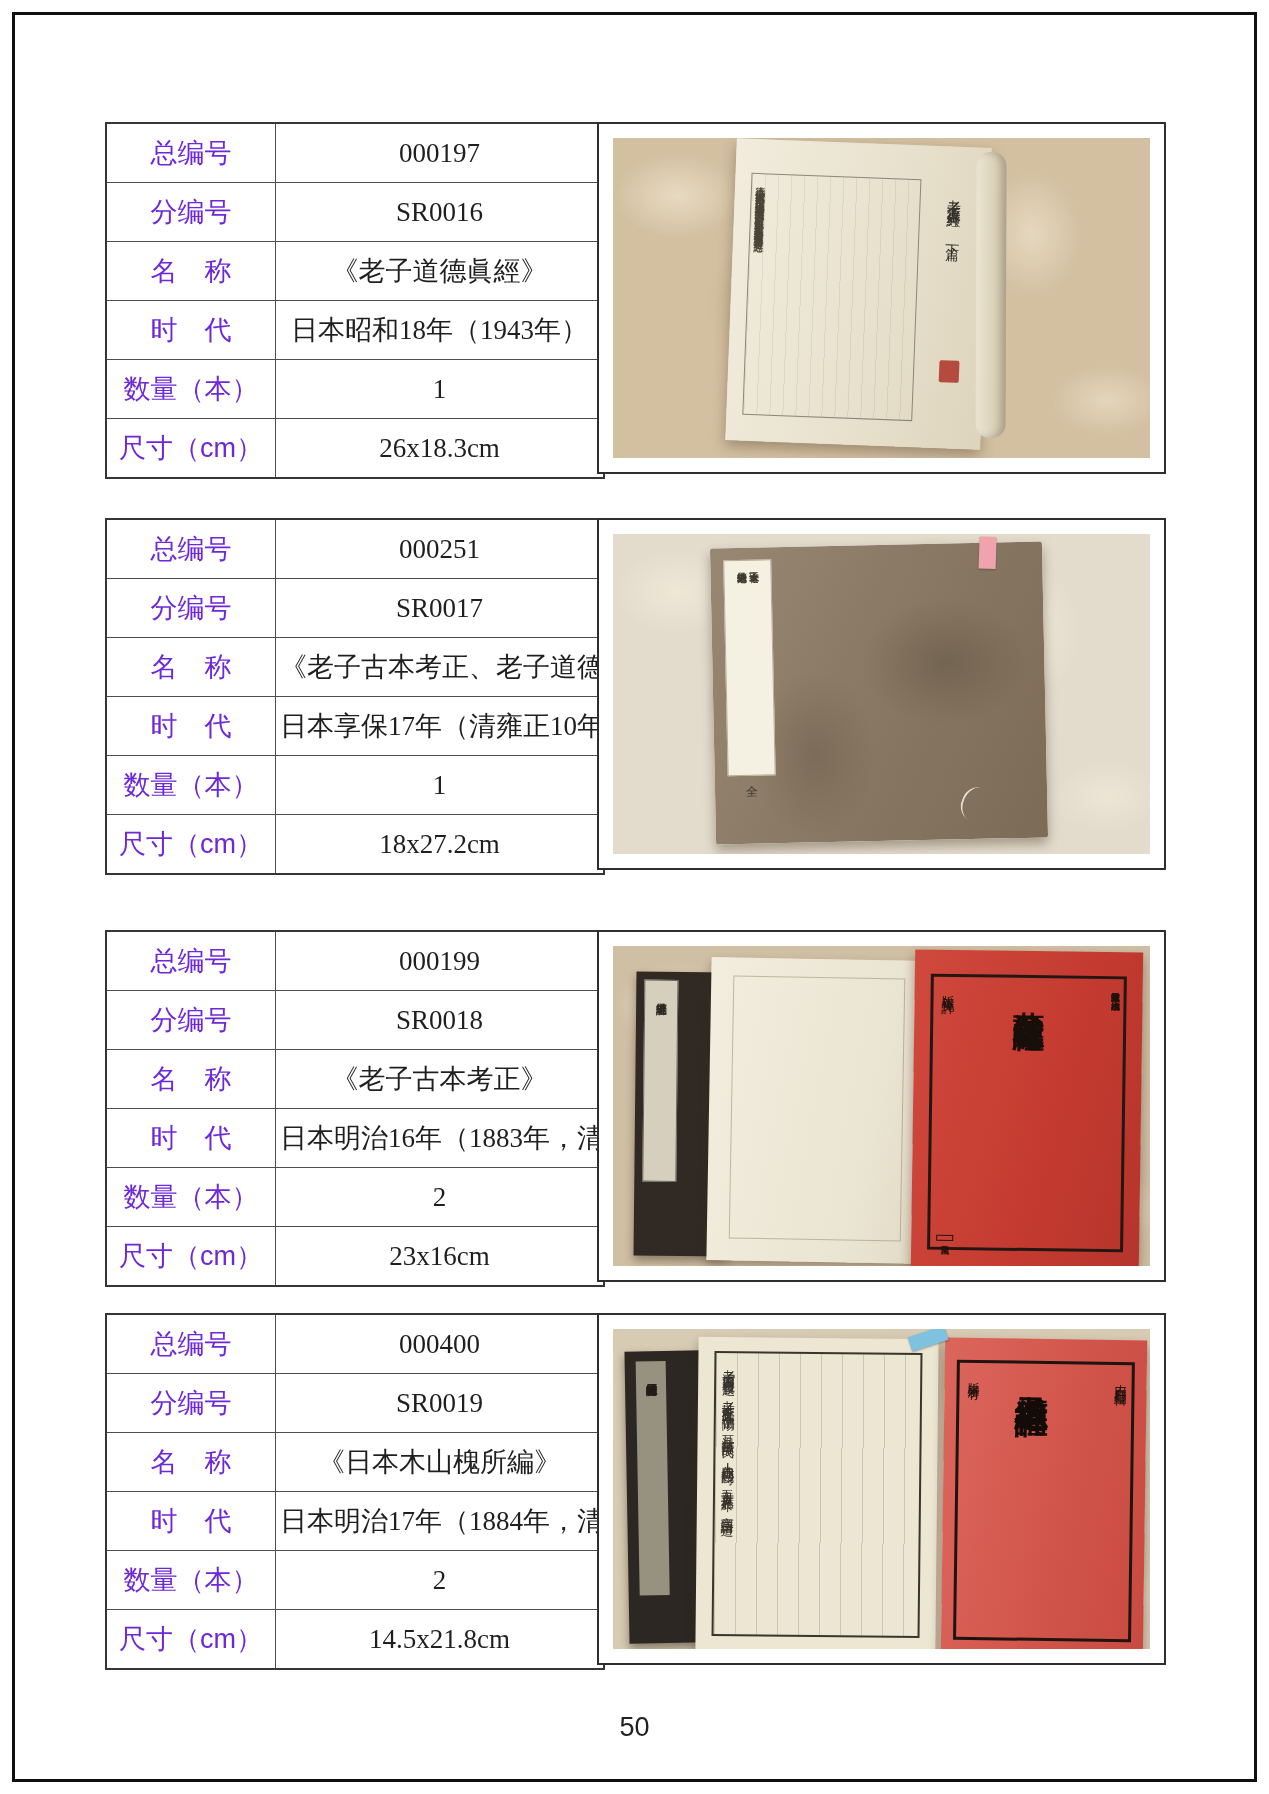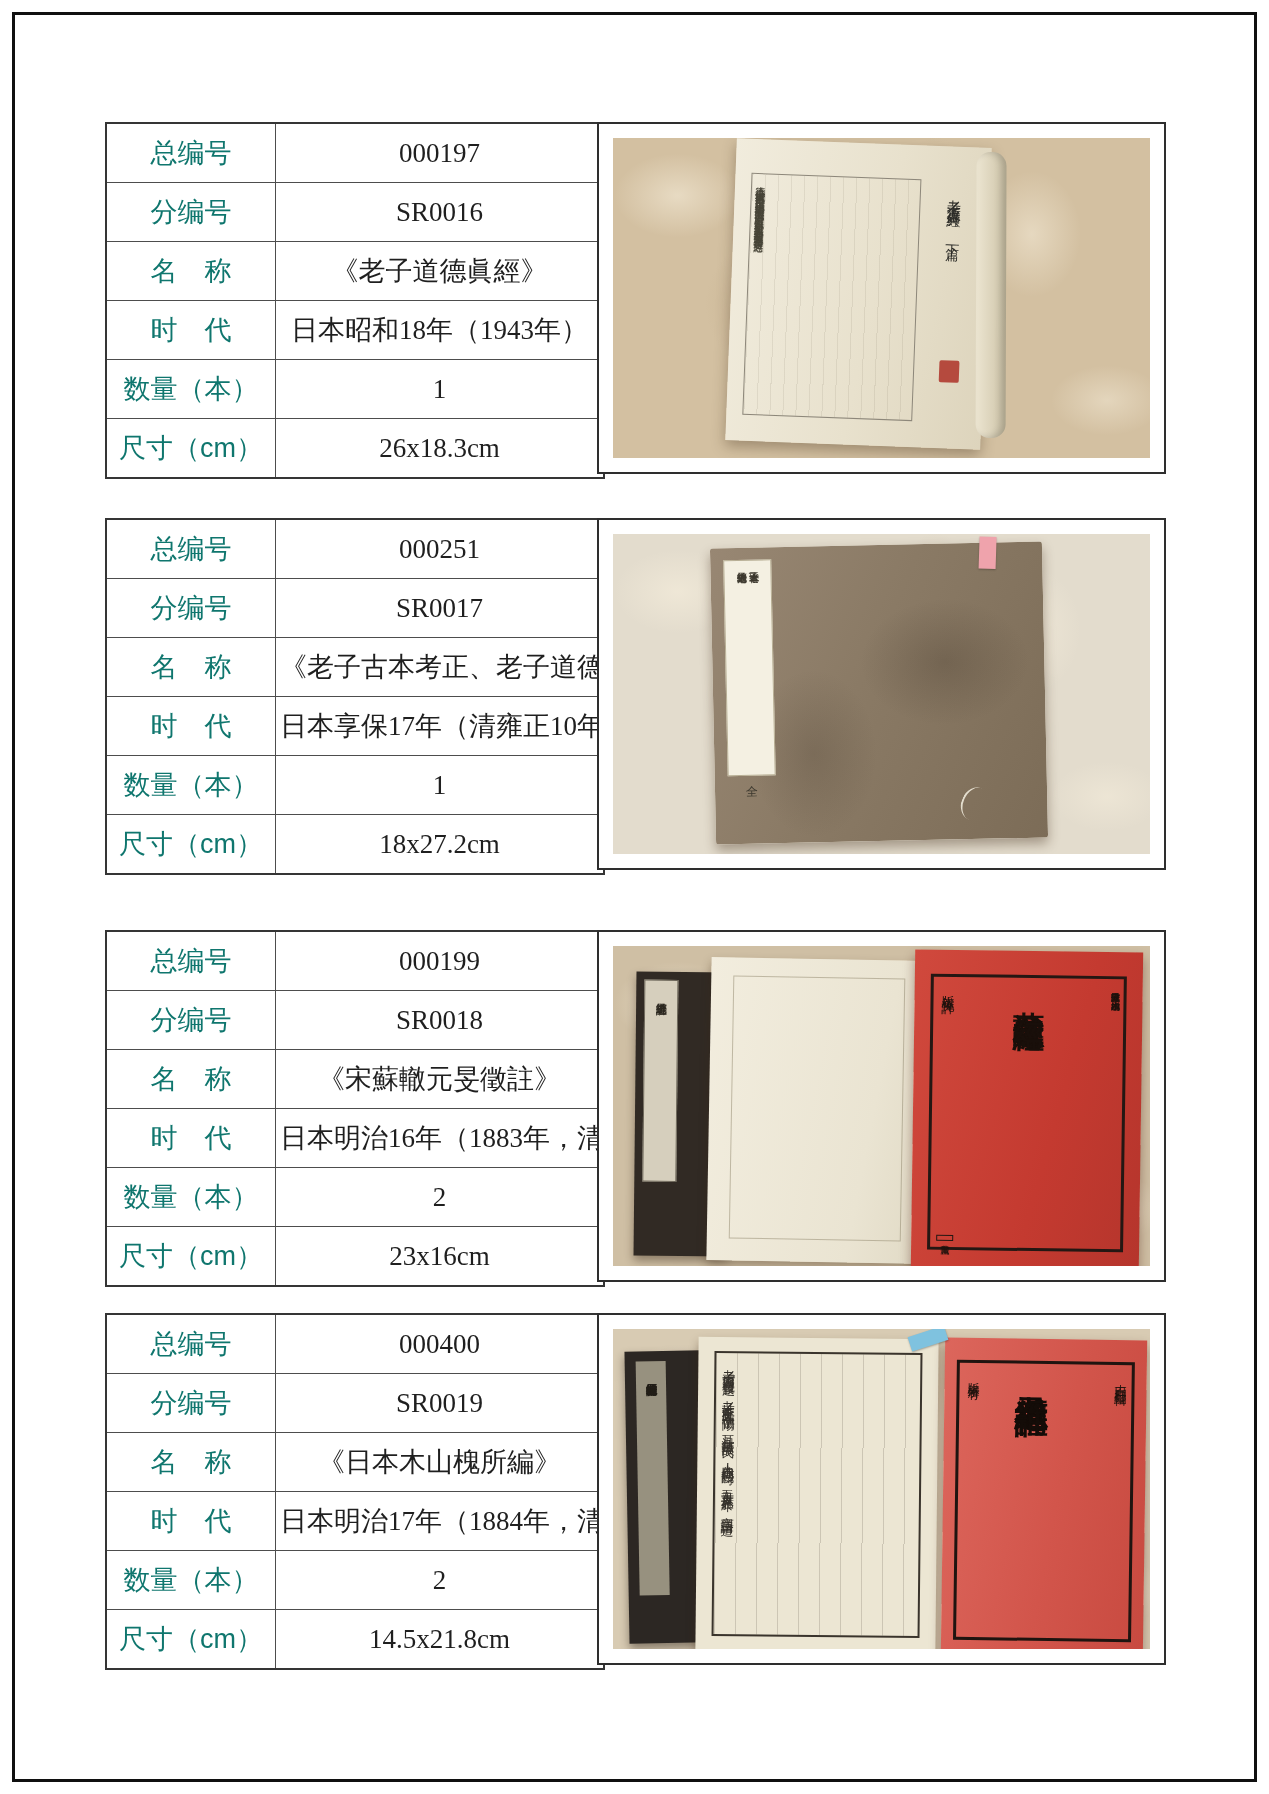--- a/index.html
+++ b/index.html
@@ -30,21 +30,21 @@
   table.spec td{
     border:1px solid #4d4d4d;
     height:58px;
     text-align:center;
     vertical-align:middle;
     font-size:27px;
     padding:0 4px;
     overflow:hidden;
     white-space:nowrap;
   }
-  td.lbl{width:160px;font-size:28px;border-right:2px solid #3f3f3f;color:#0f766e;margin-left:21px;}
+  td.lbl{width:160px;font-size:28px;border-right:2px solid #3f3f3f;color:#6d28d9;margin-left:21px;}
   td.val{width:319px;font-family:Liberation Serif, serif;}
   td.v-left{text-align:left;padding-left:5px;}
   td.v-mid{font-size:24px;}
   td.v-small{font-size:19px;}
 
   .photo-frame{
     position:absolute;left:492px;top:0;
     width:569px;height:352px;
     box-sizing:border-box;
     border:2px solid #2e2e2e;
@@ -271,21 +271,21 @@
           <tr>
         <td class="lbl">总编号</td>
         <td class="val">000199</td>
       </tr>
       <tr>
         <td class="lbl">分编号</td>
         <td class="val">SR0018</td>
       </tr>
       <tr>
         <td class="lbl">名　称</td>
-        <td class="val">《宋蘇轍元旻徵註》</td>
+        <td class="val">《老子古本考正》</td>
       </tr>
       <tr>
         <td class="lbl">时　代</td>
         <td class="val v-left v-small">日本明治16年（1883年，清光绪9年）</td>
       </tr>
       <tr>
         <td class="lbl">数量（本）</td>
         <td class="val">2</td>
       </tr>
       <tr>
@@ -362,13 +362,14 @@
             <div class="p4-title">老子道德經補註</div>
             <div class="p4-right">吉田利行編輯</div>
             <div class="p4-leftcol">版權所有</div>
           </div>
         </div>
         <div class="p4-tag"></div>
       </div>
     </figure>
   </section>
 
+  <div class="page-number">50</div>
 </div>
 
 </body></html>

